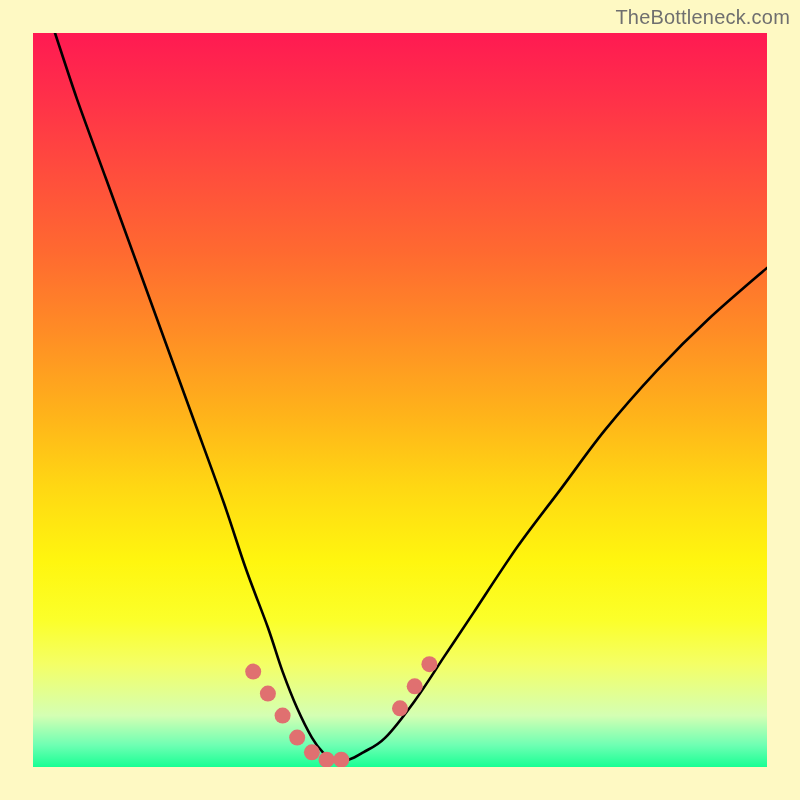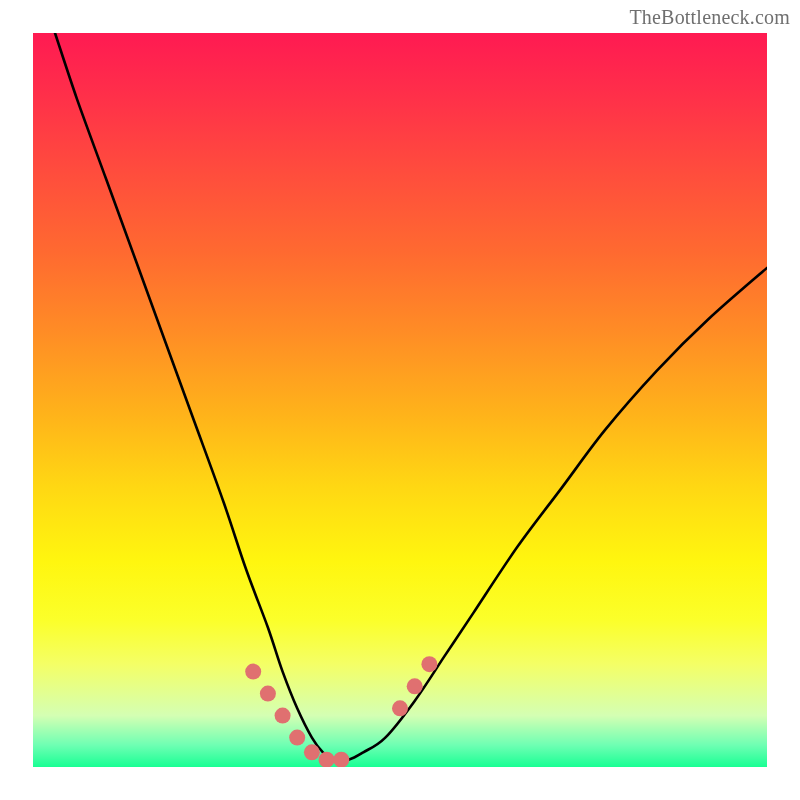--- a/index.html
+++ b/index.html
@@ -8,22 +8,21 @@
     width: 800px;
     height: 800px;
     background: #000;
     overflow: hidden;
     font-family: Arial, Helvetica, sans-serif;
   }
   .frame {
     position: absolute;
     top: 0; left: 0;
     width: 800px; height: 800px;
-    background: #ffffff;
-    font-family: Liberation Serif, serif;
+    background: #fef9c3;
   }
   .plot-area {
     position: absolute;
     top: 33px;
     left: 33px;
     width: 734px;
     height: 734px;
     overflow: hidden;
   }
   .gradient-bg {

